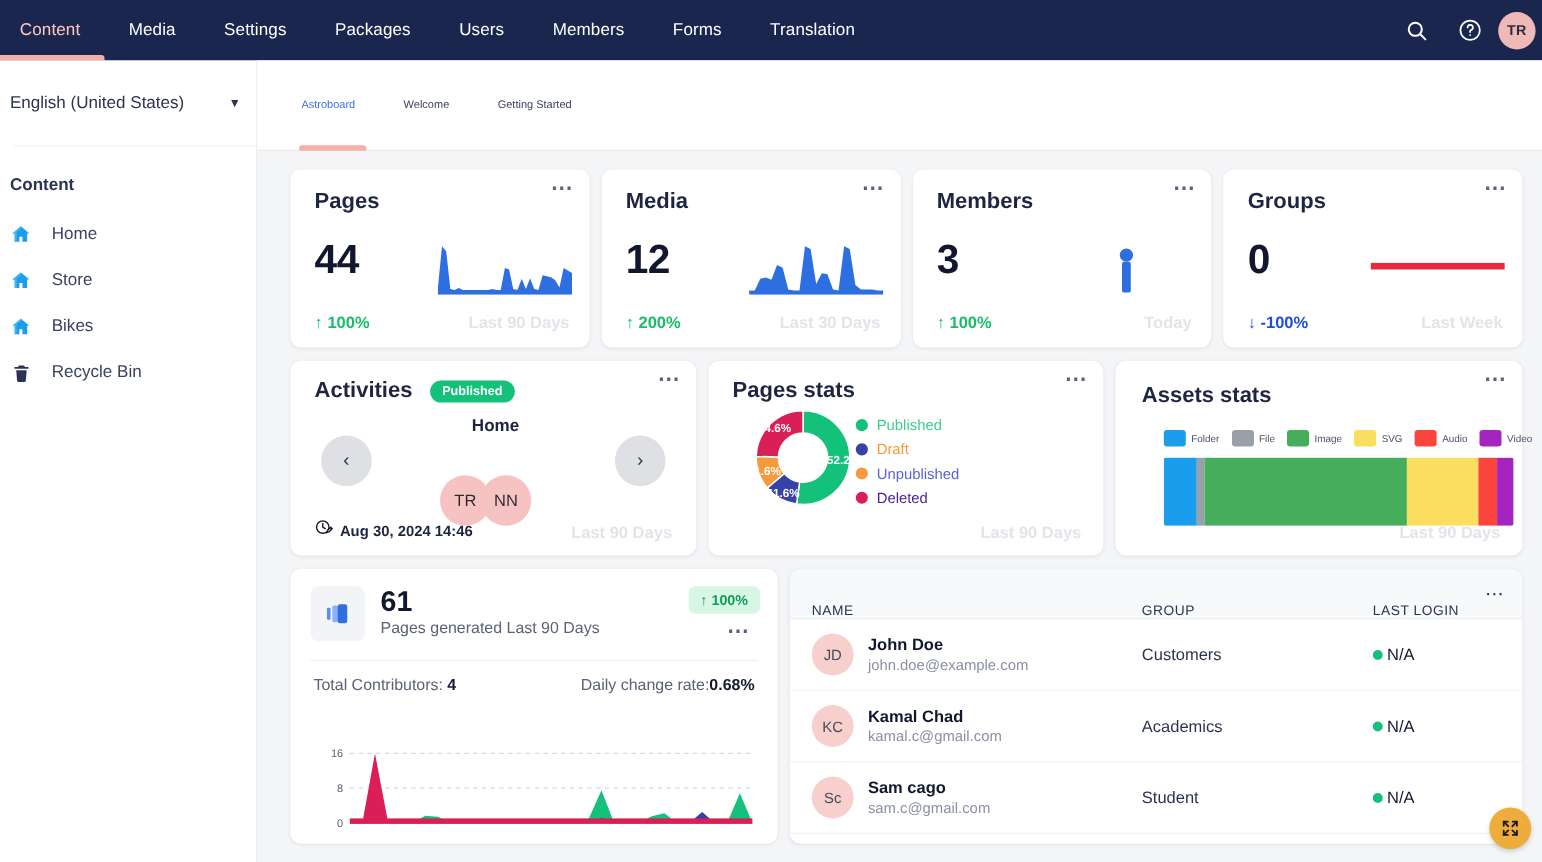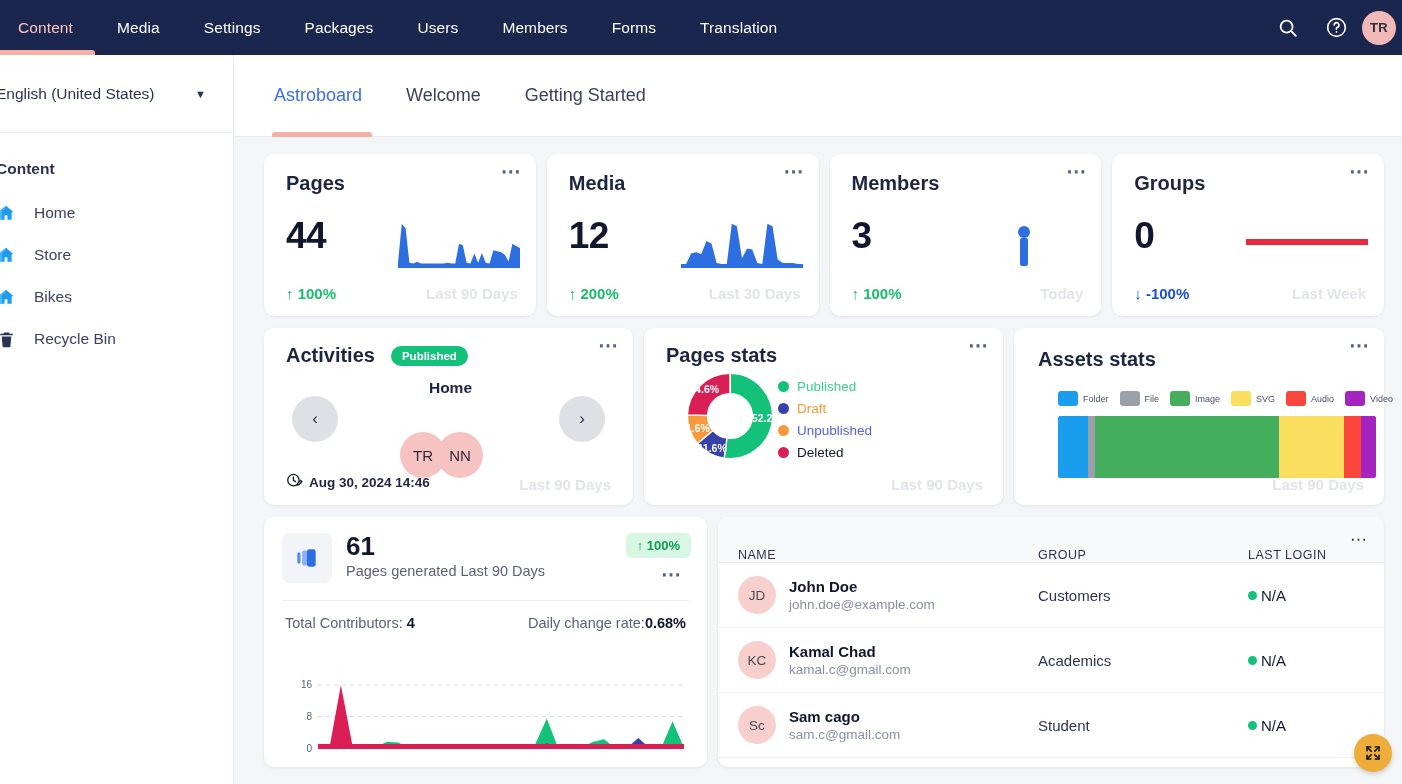--- a/index.html
+++ b/index.html
@@ -36,21 +36,21 @@
   .avatar-tr {
     width: 34px; height: 34px; border-radius: 50%; background: #f0b9b7; color: #2c2c3a;
     display: flex; align-items: center; justify-content: center;
     font-size: 13px; font-weight: 700; margin-right: 4px; cursor: pointer;
     letter-spacing: .3px;
   }
 
   
   .sidebar {
     position: absolute; top: 55px; left: 0; width: 234px; height: 729px;
-    background: #ffffff; border-right: 1px solid #e6e8ec;
+    background: #ffffff; border-right: 1px solid #e6e8ec; padding-left: 13px;
   }
   .lang-row {
     height: 78px; display: flex; align-items: center; padding-left: 0px;
     border-bottom: 1px solid #eceef1; position: relative;
   }
   .lang-label { font-size: 15.5px; color: #2b3352; margin-left: -4px; white-space: nowrap; }
   .caret { position: absolute; left: 195px; top: 50%; transform: translateY(-50%); color: #2b3352; font-size: 11px; }
   .sb-section-title {
     font-size: 15.5px; font-weight: 700; color: #2b3352; padding: 27px 0 14px 0; margin-left: -4px;
   }
@@ -61,21 +61,21 @@
   .sb-item-label { font-size: 15.5px; color: #3a4161; }
   .sb-icon { width: 20px; height: 20px; display: flex; align-items: center; justify-content: center; flex: 0 0 20px; }
 
   
   .main { position: absolute; top: 55px; left: 234px; width: 1168px; height: 729px; background: #f4f5f7; }
   .subnav {
     height: 82px; background: #ffffff; display: flex; align-items: center;
     border-bottom: 1px solid #e7e9ed; padding-left: 30px;
   }
   .subnav-item {
-    position: relative; font-size: 18px; color: #3a4161; padding: 0 22px; height: 82px;
+    position: relative; font-size: 10px; color: #3a4161; padding: 0 22px; height: 82px;
     display: flex; align-items: center; cursor: pointer; white-space: nowrap;
   }
   .subnav-item:first-child { padding-left: 10px; }
   .subnav-item.active { color: #3b6ee8; }
   .subnav-item.active::after {
     content: ""; position: absolute; left: 8px; right: 12px; bottom: 0; height: 5px;
     background: #f4afa7; border-radius: 3px 3px 0 0;
   }
   .board { position: relative; padding: 17px 18px 0 30px; }
 
@@ -372,21 +372,21 @@
                 <div class="legend-row">
                   <span class="legend-dot" style="background:#3741a8"></span>
                   <span class="legend-text" style="color:#f59b35">Draft</span>
                 </div>
                 <div class="legend-row">
                   <span class="legend-dot" style="background:#f89a3c"></span>
                   <span class="legend-text" style="color:#5a62d6">Unpublished</span>
                 </div>
                 <div class="legend-row">
                   <span class="legend-dot" style="background:#da1f56"></span>
-                  <span class="legend-text" style="color:#0f172a">Deleted</span>
+                  <span class="legend-text" style="color:#4c1d95">Deleted</span>
                 </div>
               </div>
           </div>
           <div class="card-period">Last 90 Days</div>
         </div>
 
         <div class="card astats-card">
           <div class="card-title">Assets stats</div>
           <div class="dots">⋯</div>
           <div class="ast-legend" id="ast-legend">

